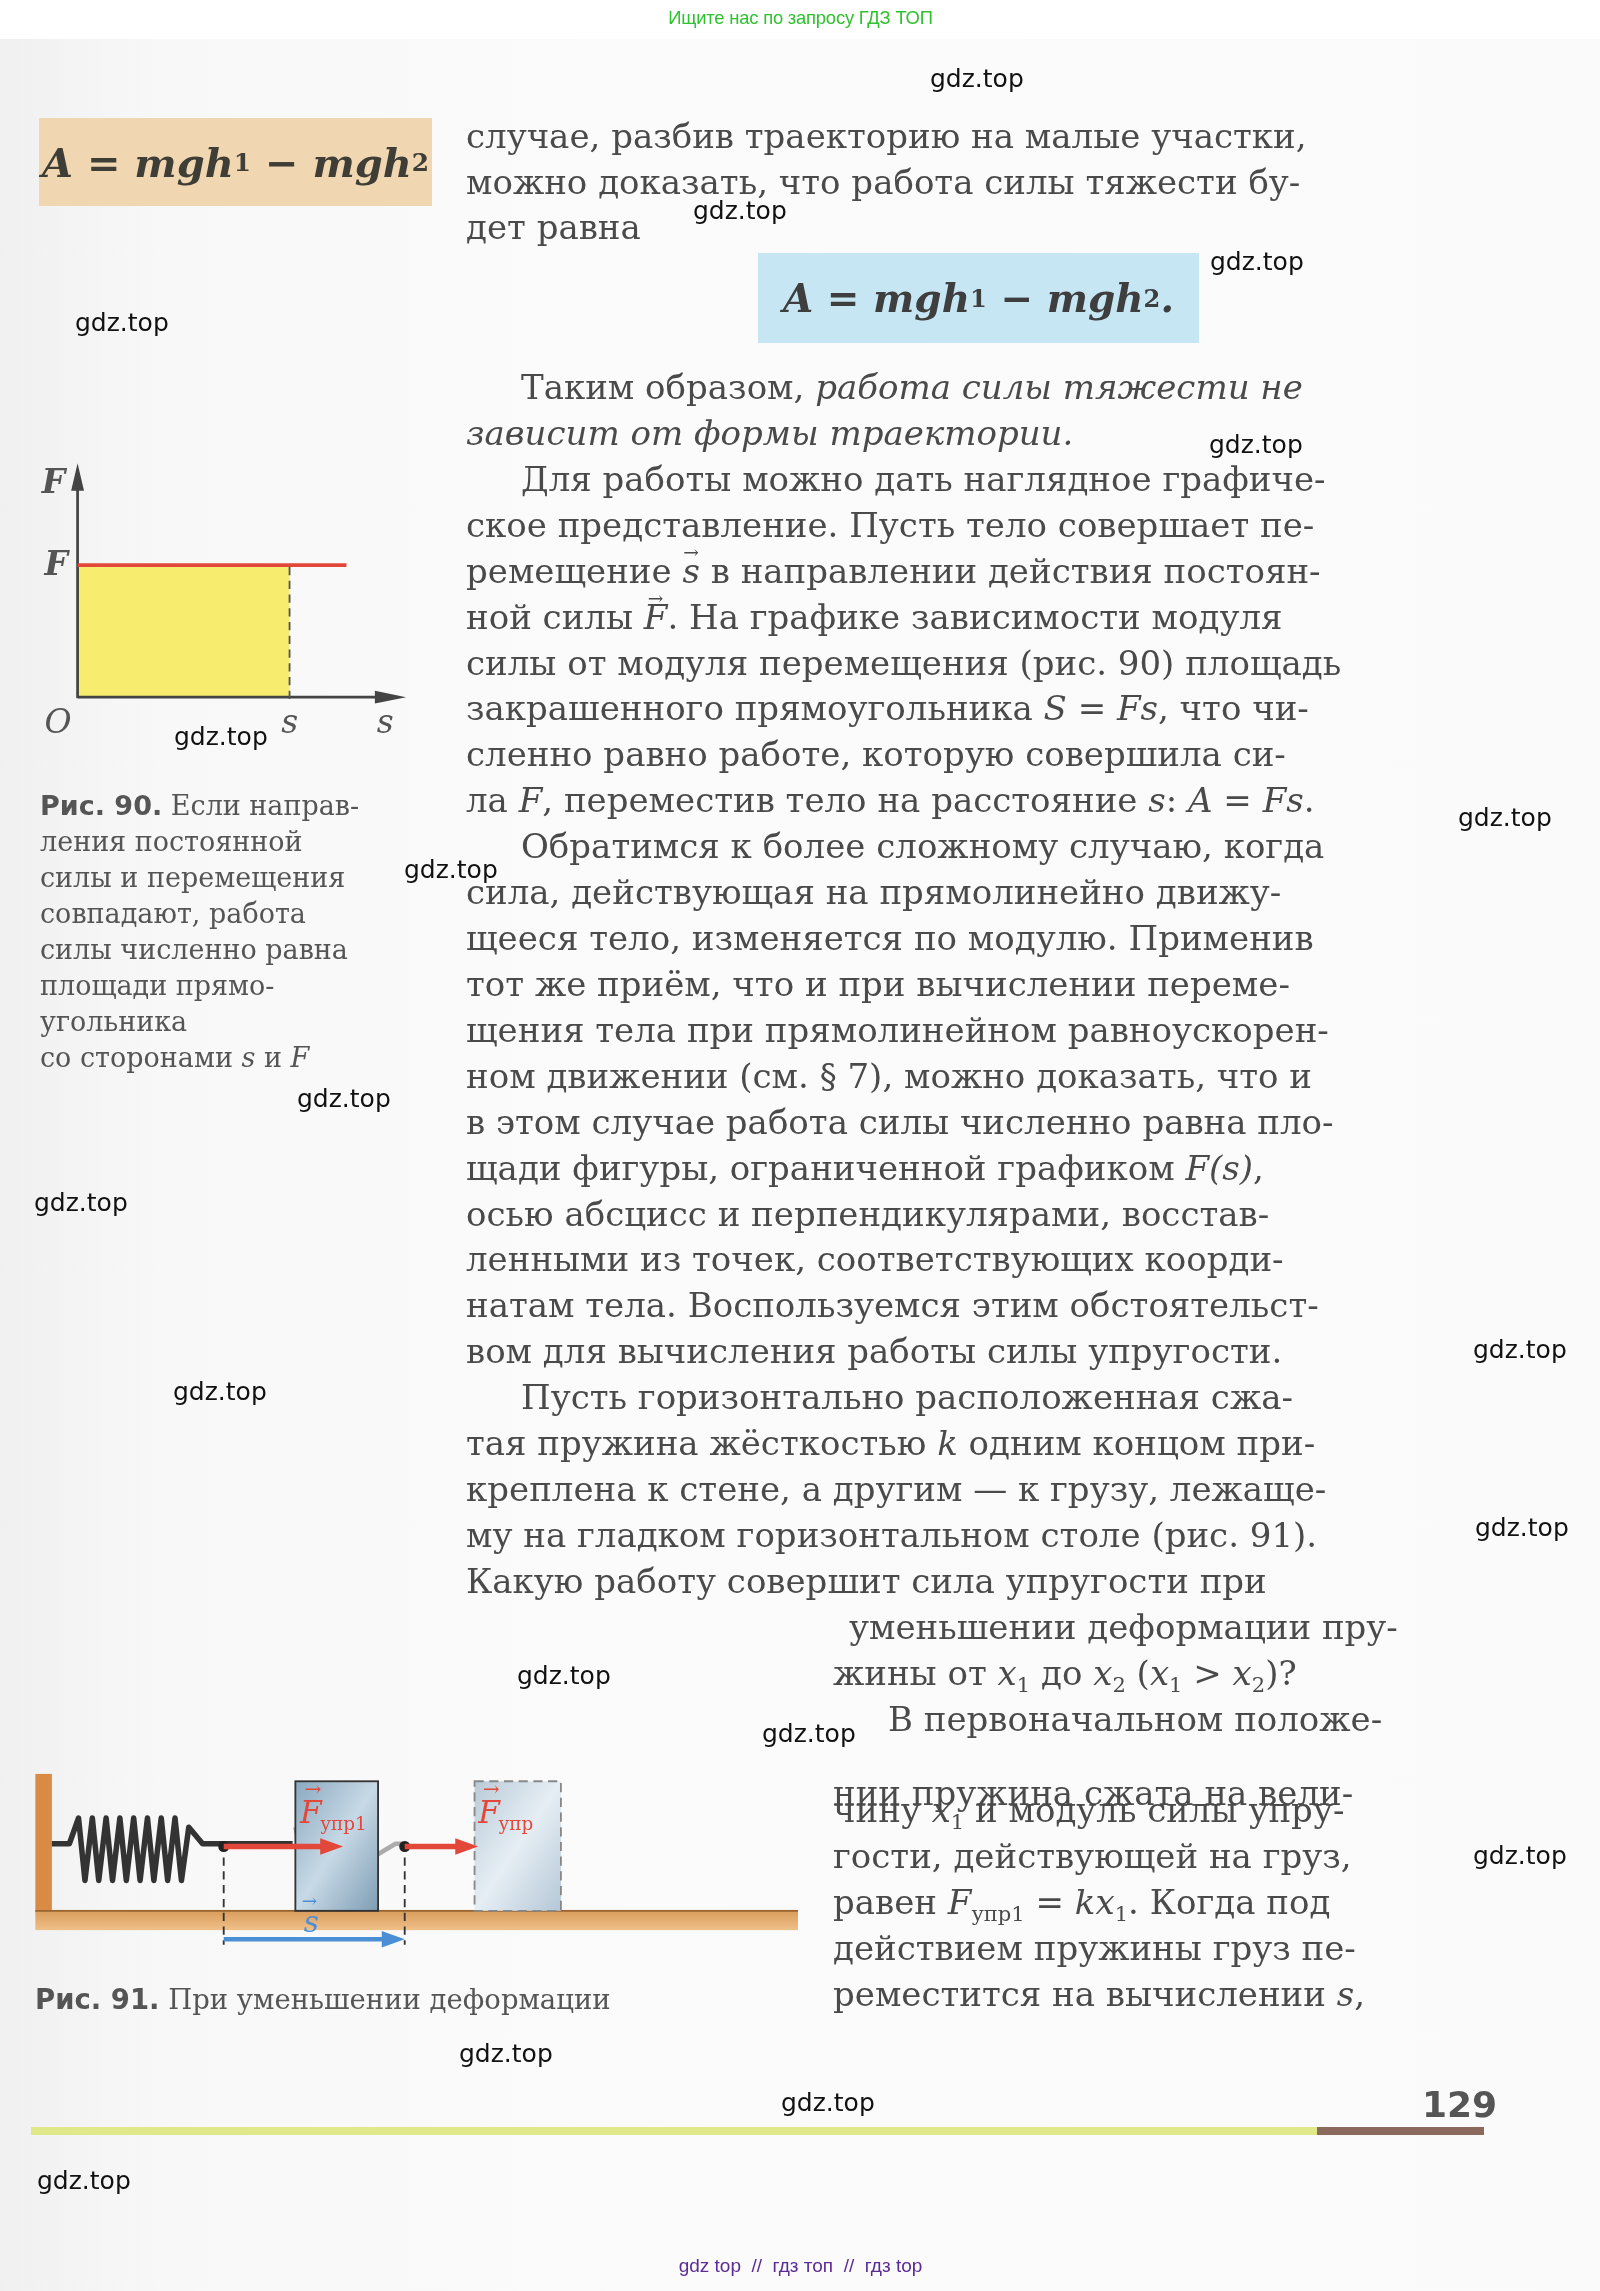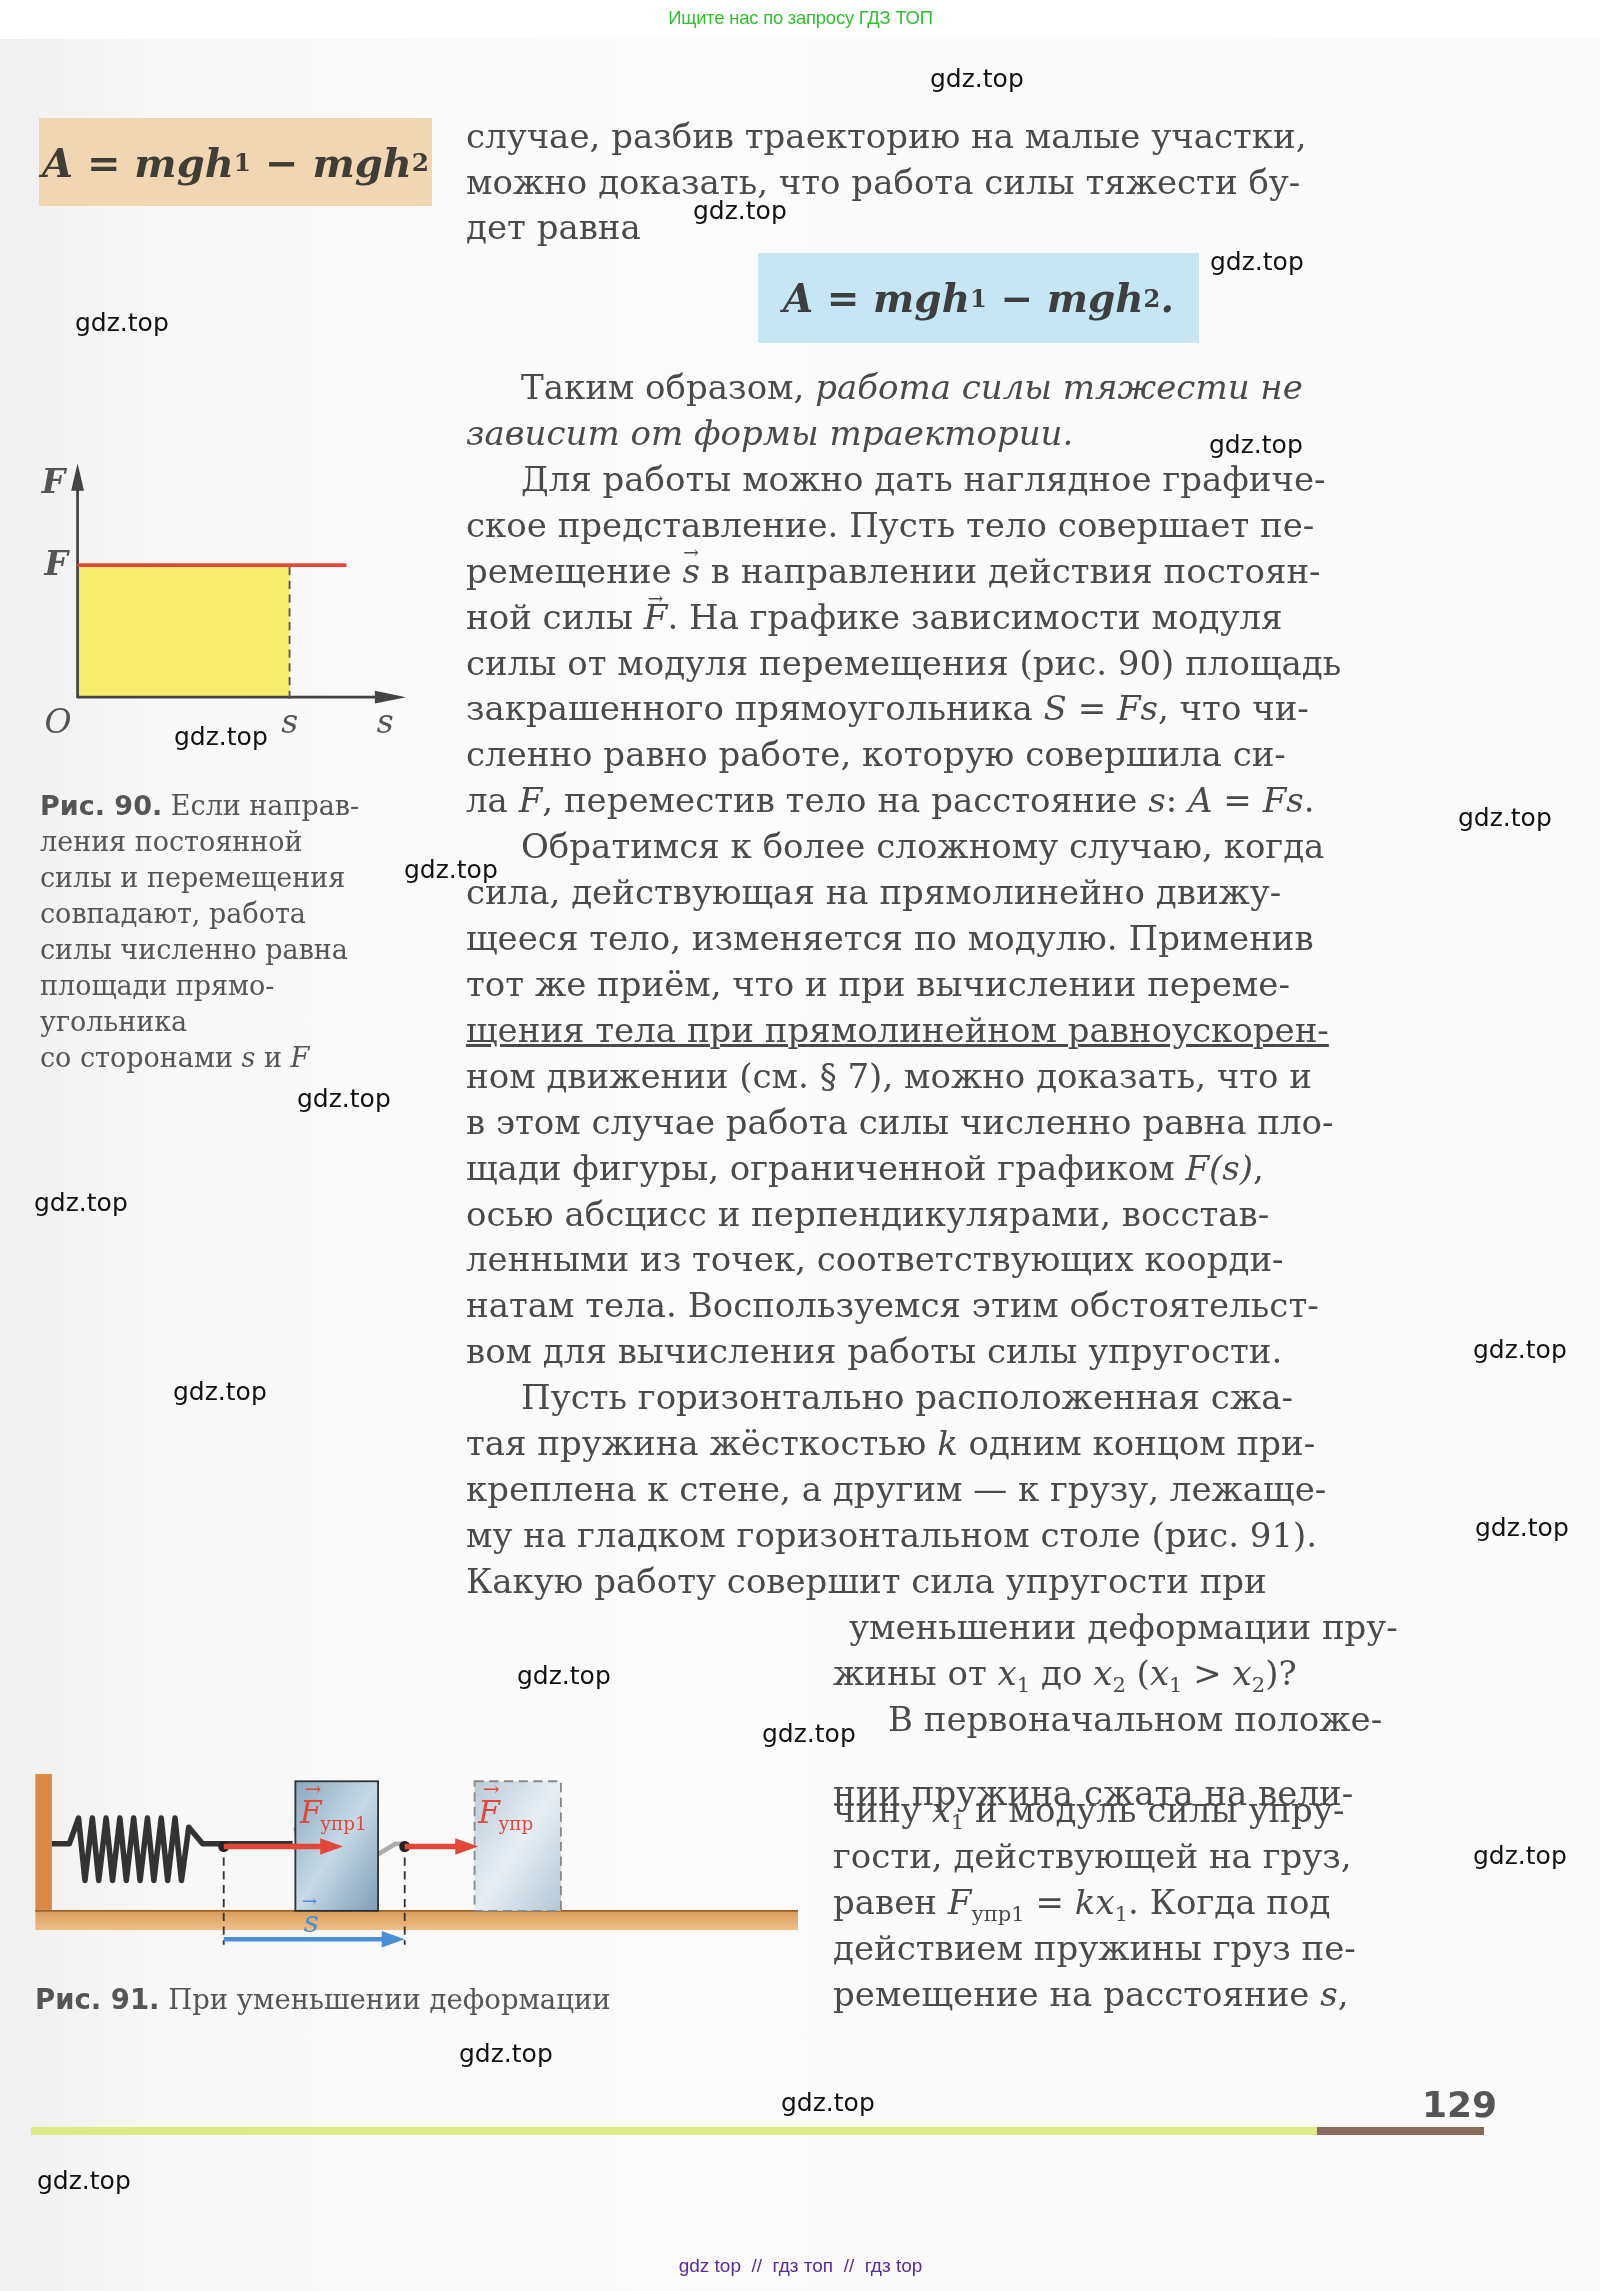--- a/index.html
+++ b/index.html
@@ -114,21 +114,21 @@
   <div class="line" style="top:600px;"><span style="white-space:pre">ной силы </span><span class="vec">F</span><span style="white-space:pre">. На графике зависимости модуля</span></div>
   <div class="line" style="top:646px;">силы от модуля перемещения (рис. 90) площадь</div>
   <div class="line" style="top:691px;"><span style="white-space:pre">закрашенного прямоугольника </span><span class="it">S = Fs</span><span>, что чи-</span></div>
   <div class="line" style="top:737px;">сленно равно работе, которую совершила си-</div>
   <div class="line" style="top:783px;"><span style="white-space:pre">ла </span><span class="it">F</span><span style="white-space:pre">, переместив тело на расстояние </span><span class="it">s</span><span style="white-space:pre">: </span><span class="it">A = Fs</span><span>.</span></div>
 
   <div class="line" style="top:829px;left:55px;">Обратимся к более сложному случаю, когда</div>
   <div class="line" style="top:875px;">сила, действующая на прямолинейно движу-</div>
   <div class="line" style="top:921px;">щееся тело, изменяется по модулю. Применив</div>
   <div class="line" style="top:967px;">тот же приём, что и при вычислении переме-</div>
-  <div class="line" style="top:1013px;text-decoration:underline;">щения тела при прямолинейном равноускорен-</div>
+  <div class="line" style="top:1013px;">щения тела при прямолинейном равноускорен-</div>
   <div class="line" style="top:1059px;">ном движении (см. § 7), можно доказать, что и</div>
   <div class="line" style="top:1105px;">в этом случае работа силы численно равна пло-</div>
   <div class="line" style="top:1151px;"><span style="white-space:pre">щади фигуры, ограниченной графиком </span><span class="it">F(s)</span><span>,</span></div>
   <div class="line" style="top:1197px;">осью абсцисс и перпендикулярами, восстав-</div>
   <div class="line" style="top:1242px;">ленными из точек, соответствующих коорди-</div>
   <div class="line" style="top:1288px;">натам тела. Воспользуемся этим обстоятельст-</div>
   <div class="line" style="top:1334px;">вом для вычисления работы силы упругости.</div>
 
   <div class="line" style="top:1380px;left:55px;">Пусть горизонтально расположенная сжа-</div>
   <div class="line" style="top:1426px;"><span style="white-space:pre">тая пружина жёсткостью </span><span class="it">k</span><span style="white-space:pre"> одним концом при-</span></div>
@@ -137,21 +137,21 @@
   <div class="line" style="top:1564px;">Какую работу совершит сила упругости при</div>
   <div class="line" style="top:1610px;left:367px;margin-left:16px;">уменьшении деформации пру-</div>
   <div class="line" style="top:1656px;left:367px;"><span style="white-space:pre">жины от </span><span class="it">x</span><sub style="font-weight:normal">1</sub><span style="white-space:pre"> до </span><span class="it">x</span><sub style="font-weight:normal">2</sub><span style="white-space:pre"> (</span><span class="it">x</span><sub style="font-weight:normal">1</sub><span style="white-space:pre"> &gt; </span><span class="it">x</span><sub style="font-weight:normal">2</sub><span>)?</span></div>
 
   <div class="line" style="top:1702px;left:422px;">В первоначальном положе-</div>
   <div class="line" style="top:1748px;left:367px;margin-top:28px;">нии пружина сжата на вели-</div>
   <div class="line" style="top:1793px;left:367px;"><span style="white-space:pre">чину </span><span class="it">x</span><sub style="font-weight:normal">1</sub><span style="white-space:pre"> и модуль силы упру-</span></div>
   <div class="line" style="top:1839px;left:367px;">гости, действующей на груз,</div>
   <div class="line" style="top:1885px;left:367px;"><span style="white-space:pre">равен </span><span class="it">F</span><sub style="font-weight:normal">упр1</sub><span style="white-space:pre"> = </span><span class="it">kx</span><sub style="font-weight:normal">1</sub><span style="white-space:pre">. Когда под</span></div>
   <div class="line" style="top:1931px;left:367px;">действием пружины груз пе-</div>
-  <div class="line" style="top:1977px;left:367px;"><span style="white-space:pre">ремещение на расстояние </span><span class="it">s</span><span>,</span></div>
+  <div class="line" style="top:1977px;left:367px;"><span style="white-space:pre">реместится на вычислении </span><span class="it">s</span><span>,</span></div>
 </div>
 
 <div style="position:absolute;left:27.5px;top:432px;width:413px;height:312px;">
   <svg width="413" height="312" viewBox="0 0 450 340">
     <rect x="54" y="145" width="231" height="143" fill="#f7ec6e"></rect>
     <line x1="54" y1="290" x2="54" y2="42" stroke="#444" stroke-width="3"></line>
     <polygon points="54,34 47,64 61,64" fill="#444"></polygon>
     <line x1="54" y1="289" x2="400" y2="289" stroke="#444" stroke-width="3"></line>
     <polygon points="412,289 378,282 378,296" fill="#444"></polygon>
     <line x1="54" y1="145" x2="347" y2="145" stroke="#e2473a" stroke-width="4"></line>

